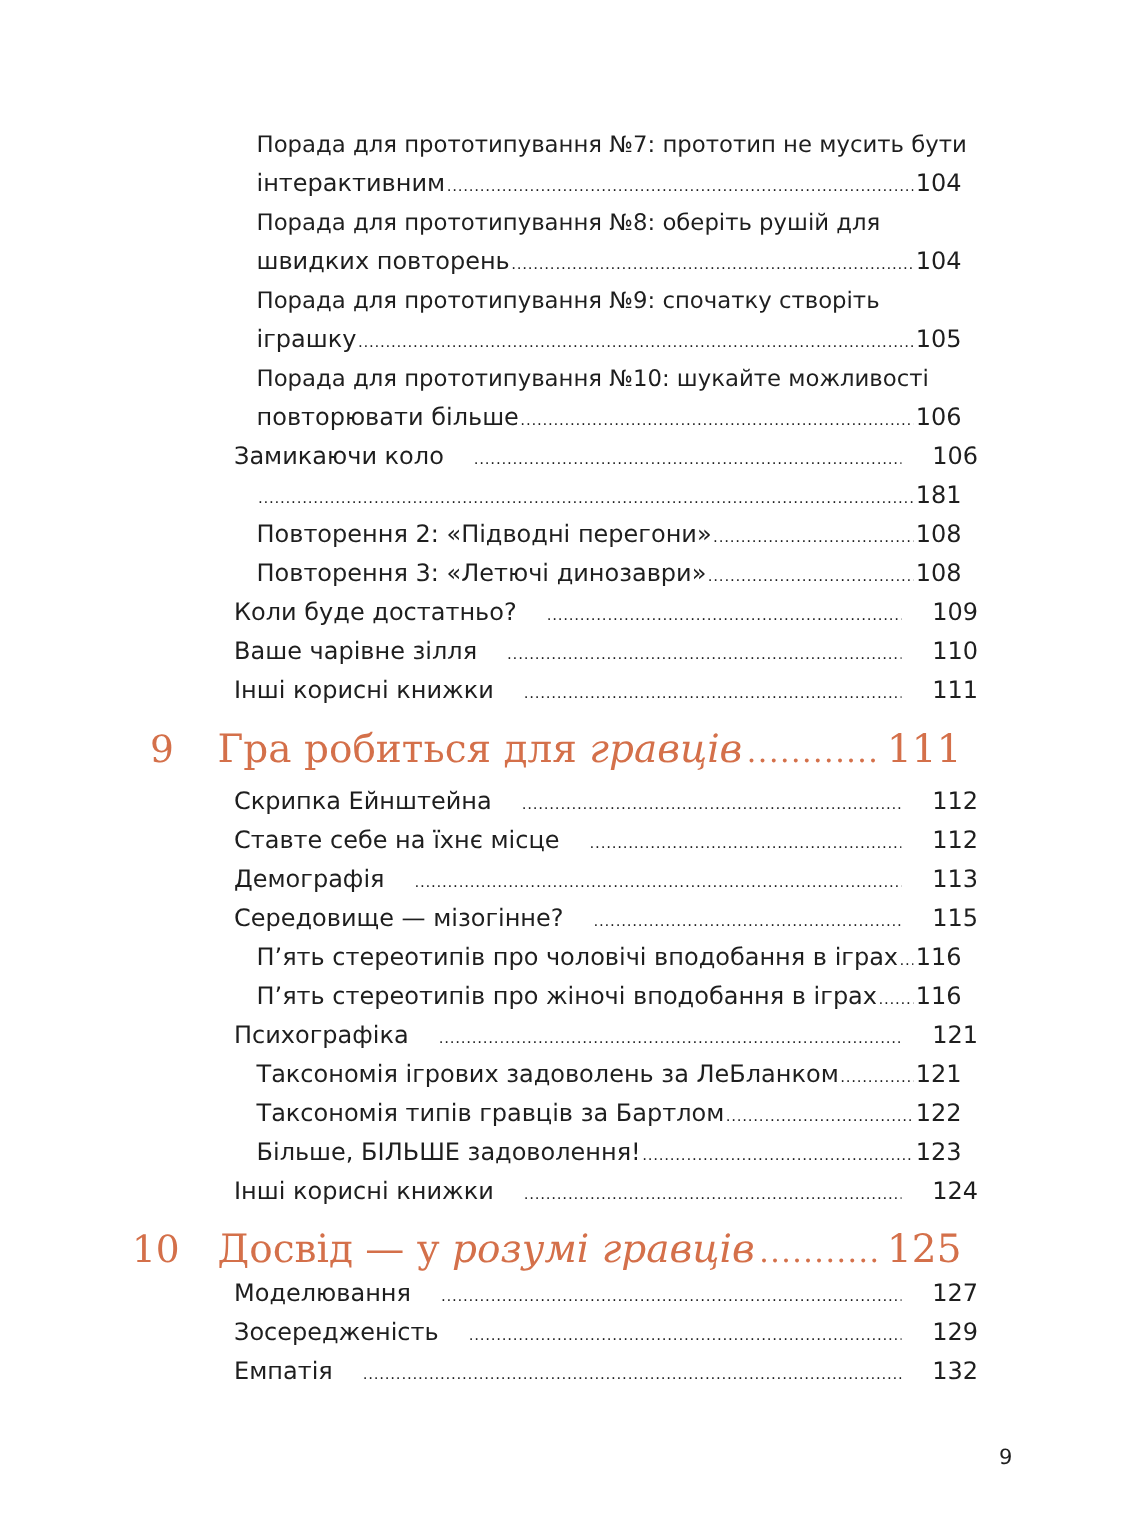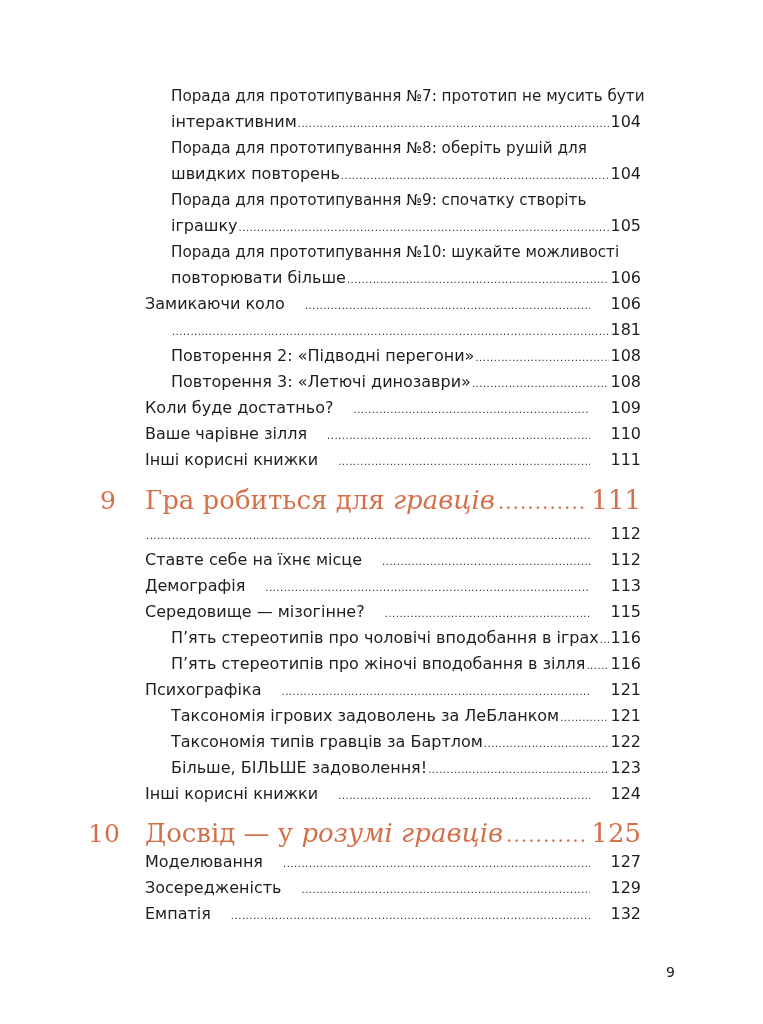--- a/index.html
+++ b/index.html
@@ -5,21 +5,21 @@
   html, body { margin: 0; padding: 0; background: #ffffff; }
   body { width: 763px; height: 1024px; position: relative; overflow: hidden;
          font-family: "DejaVu Sans", sans-serif; color: #1e1e1e; }
   .toc { position: absolute; left: 0; top: 0; width: 763px; }
   .row { position: absolute; display: flex; align-items: baseline; font-size: 16px; line-height: 26px; white-space: nowrap; }
   .row .title { flex: 0 0 auto; }
   .row .leader { flex: 1 1 auto; overflow: hidden; margin: 0 1px; letter-spacing: 0.5px; color: #1e1e1e; }
   .row .leader::before { content: "................................................................................................................................................................................................................................................"; font-size: 10px; }
   .row .page { flex: 0 0 auto; }
   .line-only { position: absolute; font-size: 15.2px; line-height: 26px; white-space: nowrap; }
-  .l1 { left: 145px; width: 496px; gap: 19px; }
+  .l1 { left: 156px; width: 496px; gap: 19px; }
   .l2 { left: 171px; width: 470px; }
   .chap { position: absolute; left: 88px; width: 553px; display: flex; align-items: baseline; color: #d4704a;
           font-family: "DejaVu Serif", serif; font-size: 26px; line-height: 36px; white-space: nowrap; }
   .chap .num { width: 57px; flex: 0 0 auto; font-size: 25px; padding-left: 12px; box-sizing: border-box; }
   .chap .num.wide { padding-left: 0; }
   .chap .t { flex: 0 0 auto; text-align: right; }
   .chap .t i { font-style: italic; }
   .chap .leader { flex: 1 1 auto; overflow: hidden; margin: 0 3px; letter-spacing: 1px; }
   .chap .leader::before { content: "................................................................"; font-size: 20px; }
   .chap .page { flex: 0 0 auto; }
@@ -94,20 +94,21 @@
   </div>
 
   <div class="chap" style="top:482px">
     <span class="num">9</span>
     <span class="t"><span>Гра робиться для </span><i>гравців</i></span>
     <span class="leader"></span>
     <span class="page">111</span>
   </div>
 
   <div class="row l1" style="top:521px">
+    <span class="title">Скрипка Ейнштейна</span>
     <span class="leader"></span>
     <span class="page">112</span>
   </div>
   <div class="row l1" style="top:547px">
     <span class="title">Ставте себе на їхнє місце</span>
     <span class="leader"></span>
     <span class="page">112</span>
   </div>
   <div class="row l1" style="top:573px">
     <span class="title">Демографія</span>
@@ -118,21 +119,21 @@
     <span class="title">Середовище — мізогінне?</span>
     <span class="leader"></span>
     <span class="page">115</span>
   </div>
   <div class="row l2" style="top:625px">
     <span class="title">П’ять стереотипів про чоловічі вподобання в іграх</span>
     <span class="leader"></span>
     <span class="page">116</span>
   </div>
   <div class="row l2" style="top:651px">
-    <span class="title">П’ять стереотипів про жіночі вподобання в зілля</span>
+    <span class="title">П’ять стереотипів про жіночі вподобання в іграх</span>
     <span class="leader"></span>
     <span class="page">116</span>
   </div>
   <div class="row l1" style="top:677px">
     <span class="title">Психографіка</span>
     <span class="leader"></span>
     <span class="page">121</span>
   </div>
   <div class="row l2" style="top:703px">
     <span class="title">Таксономія ігрових задоволень за ЛеБланком</span>

